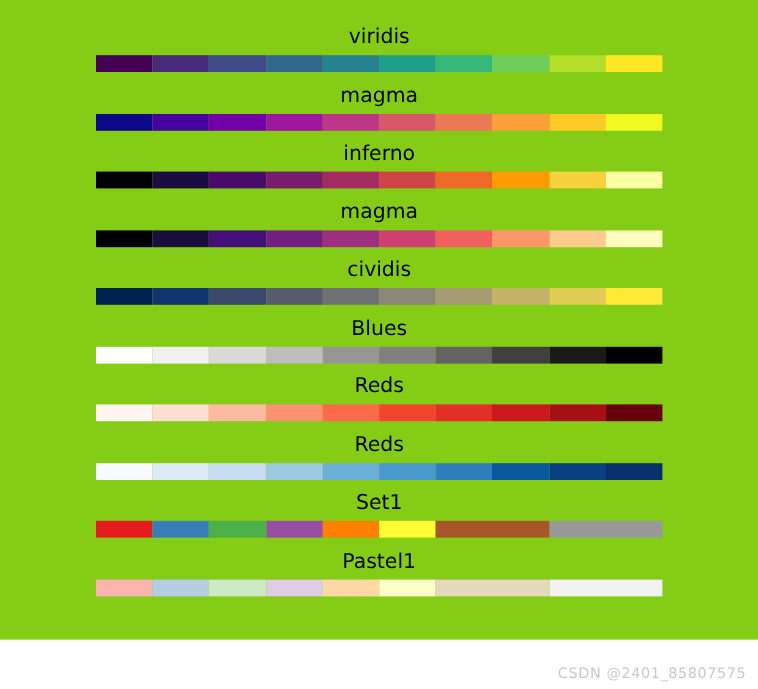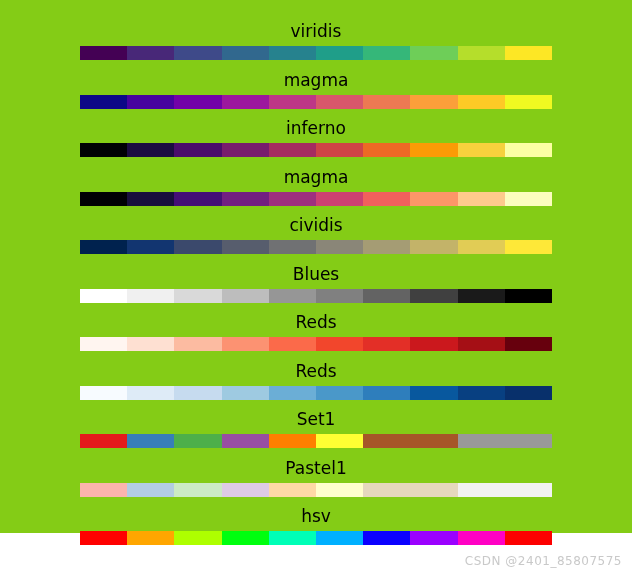--- a/index.html
+++ b/index.html
@@ -209,30 +209,15 @@
         <div class="cmap-seg" title="Pastel1 #ccebc5" style="background: rgb(204, 235, 197);"></div>
         <div class="cmap-seg" title="Pastel1 #decbe4" style="background: rgb(222, 203, 228);"></div>
         <div class="cmap-seg" title="Pastel1 #fed9a6" style="background: rgb(254, 217, 166);"></div>
         <div class="cmap-seg" title="Pastel1 #ffffcc" style="background: rgb(255, 255, 204);"></div>
         <div class="cmap-seg" title="Pastel1 #e5d8bd" style="background: rgb(229, 216, 189);"></div>
         <div class="cmap-seg" title="Pastel1 #e5d8bd" style="background: rgb(229, 216, 189);"></div>
         <div class="cmap-seg" title="Pastel1 #f2f2f2" style="background: rgb(242, 242, 242);"></div>
         <div class="cmap-seg" title="Pastel1 #f2f2f2" style="background: rgb(242, 242, 242);"></div>
       </div>
     </div>
-    <div class="cmap-row" style="top: 505px;">
-      <div class="cmap-title">hsv</div>
-      <div class="cmap-bar" style="left: 80px; width: 472px; height: 14px;">
-        <div class="cmap-seg" title="hsv #ff0000" style="background: rgb(255, 0, 0);"></div>
-        <div class="cmap-seg" title="hsv #ffa600" style="background: rgb(255, 166, 0);"></div>
-        <div class="cmap-seg" title="hsv #aeff00" style="background: rgb(174, 255, 0);"></div>
-        <div class="cmap-seg" title="hsv #00ff0f" style="background: rgb(0, 255, 15);"></div>
-        <div class="cmap-seg" title="hsv #00ffb7" style="background: rgb(0, 255, 183);"></div>
-        <div class="cmap-seg" title="hsv #00b0ff" style="background: rgb(0, 176, 255);"></div>
-        <div class="cmap-seg" title="hsv #0b00ff" style="background: rgb(11, 0, 255);"></div>
-        <div class="cmap-seg" title="hsv #9b00ff" style="background: rgb(155, 0, 255);"></div>
-        <div class="cmap-seg" title="hsv #ff00c4" style="background: rgb(255, 0, 196);"></div>
-        <div class="cmap-seg" title="hsv #fd0000" style="background: rgb(253, 0, 0);"></div>
-      </div>
-    </div>
   </div>
 
 <div id="watermark">CSDN @2401_85807575</div>
 
 </body></html>

